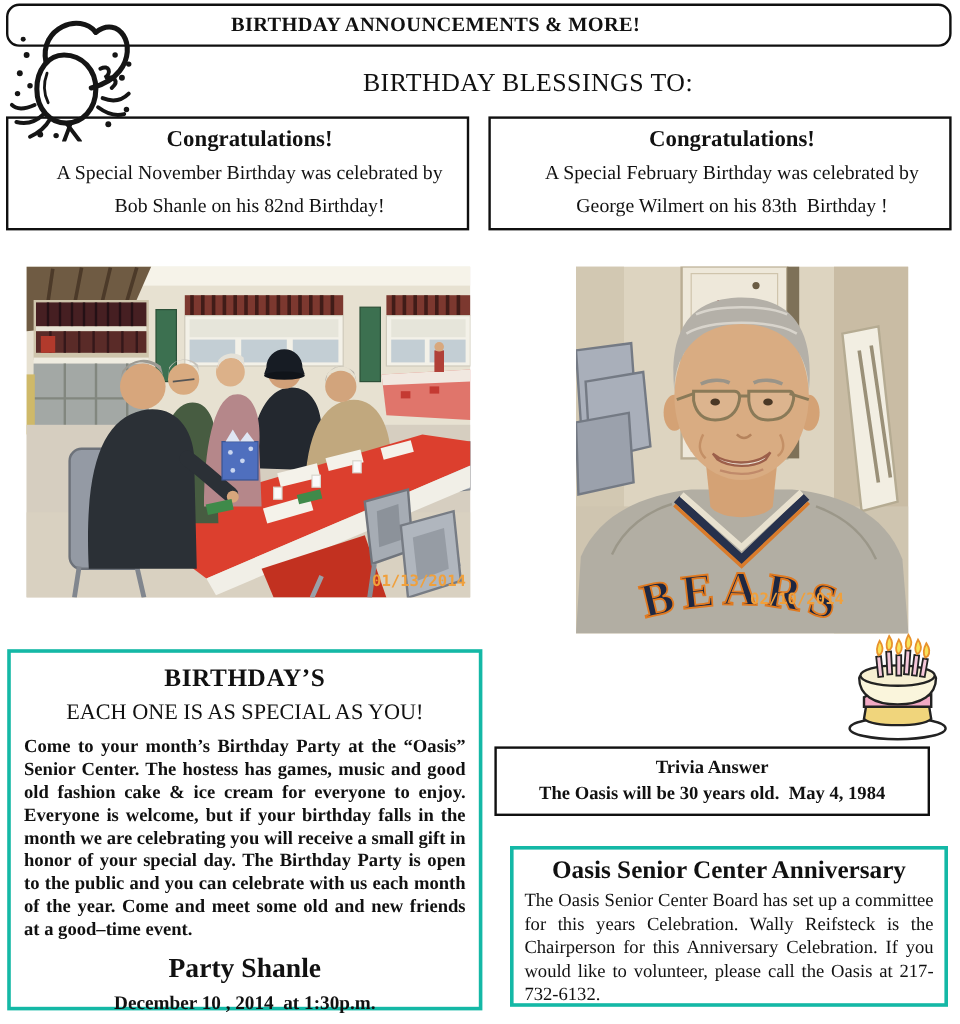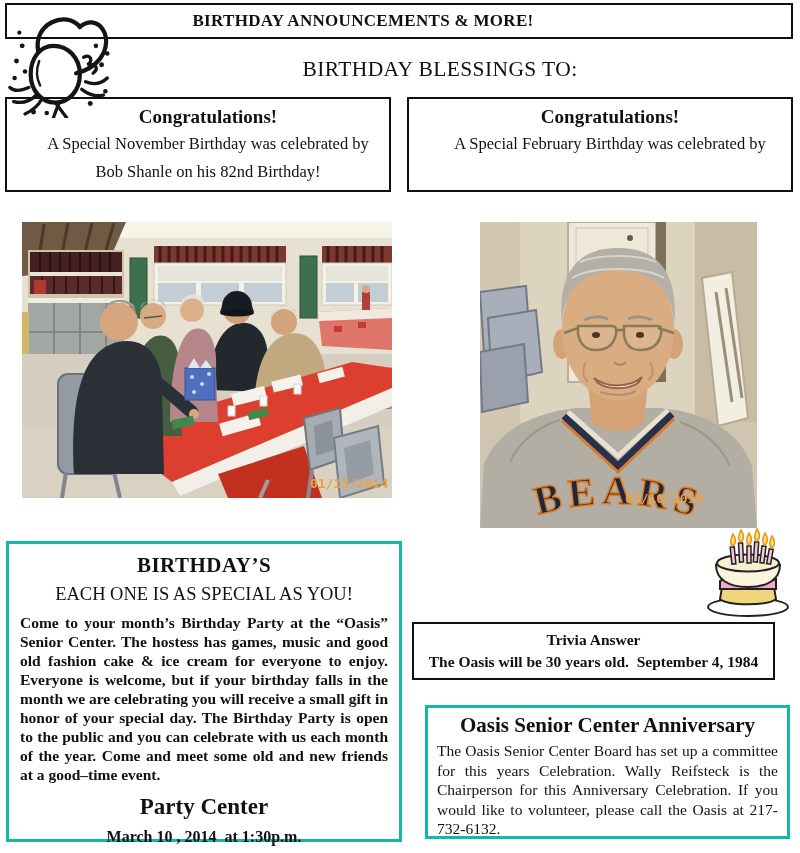--- a/index.html
+++ b/index.html
@@ -4,21 +4,21 @@
 <style>
   html,body{margin:0;padding:0;}
   body{width:800px;height:853px;position:relative;background:#ffffff;
        font-family:"Liberation Serif", serif;color:#111;}
   .abs{position:absolute;}
   .box{border:2px solid #101010;background:#fff;box-sizing:border-box;}
   .thickbox{border:3px solid #14b8a6;background:#fff;box-sizing:border-box;}
   .ctr{text-align:center;}
   .pre{white-space:pre-wrap;}
 
-  #banner{left:5px;top:3px;width:788px;height:36px;}
+  #banner{left:5px;top:3px;width:788px;height:36px;border-radius:11px;}
   #banner .t{line-height:32px;font-size:17px;font-weight:bold;letter-spacing:.3px;
              text-align:center;padding-right:72px;}
 
   #balloons{left:8px;top:4px;z-index:3;}
 
   #blessings{left:0;top:57px;width:800px;font-size:21.5px;letter-spacing:.4px;padding-left:40px;}
 
   .congrats{top:97px;width:386px;height:95px;padding-left:20px;}
   #congrats-jan{left:5px;}
   #congrats-feb{left:407px;}
@@ -85,20 +85,21 @@
 <div id="blessings" class="abs ctr">BIRTHDAY BLESSINGS TO:</div>
 
 <div id="congrats-jan" class="abs box congrats ctr">
   <div class="h">Congratulations!</div>
   <div class="l">A Special November Birthday was celebrated by</div>
   <div class="l pre">Bob Shanle on his 82nd Birthday!</div>
 </div>
 <div id="congrats-feb" class="abs box congrats ctr">
   <div class="h">Congratulations!</div>
   <div class="l">A Special February Birthday was celebrated by</div>
+  <div class="l pre">George Wilmert on his 83th  Birthday !</div>
 </div>
 
 <svg id="photo-left" class="abs" width="370" height="276" viewBox="0 0 370 276">
   <rect width="370" height="276" fill="#e7e1d1"></rect>
   <rect width="370" height="16" fill="#f6f3e9"></rect>
   <polygon points="0,0 104,0 84,46 0,54" fill="#6f5b43"></polygon>
   <path d="M22,2 L15,50 M46,1 L37,48 M70,1 L59,47 M92,1 L79,45" stroke="#4c3a29" stroke-width="3" fill="none"></path>
 
   <rect x="6" y="28" width="96" height="50" fill="#cec4ab"></rect>
   <rect x="8" y="30" width="92" height="20" fill="#461f22"></rect>
@@ -243,22 +244,22 @@
   <text font-size="40" font-weight="bold" fill="#1d2742" stroke="#e07a20" stroke-width="1.5" letter-spacing="6" text-anchor="middle">
     <textPath href="#bearsArc" startOffset="50%">BEARS</textPath>
   </text>
   <text class="stamp" x="145" y="281" font-size="13" fill="#f0a03c">02/10/2014</text>
 </svg>
 
 <div id="bday-box" class="abs thickbox ctr">
   <div class="h1">BIRTHDAY’S</div>
   <div class="h2">EACH ONE IS AS SPECIAL AS YOU!</div>
   <div class="body">Come to your month’s Birthday Party at the “Oasis”  Senior Center.  The hostess has games,  music and good old fashion cake &amp; ice cream for everyone to enjoy.  Everyone is welcome, but if your birthday falls in the month we are celebrating you will receive a small gift in honor of your special day.  The Birthday Party is open to the public and you can celebrate with us each month of the year.  Come and meet some old and new friends at a good–time event.</div>
-  <div class="pd">Party Center</div>
-  <div class="date pre">March 10 , 2014  at 1:30p.m.</div>
+  <div class="pd">Party Shanle</div>
+  <div class="date pre">December 10 , 2014  at 1:30p.m.</div>
 
 </div>
 
 <svg id="cake" class="abs" width="100" height="93" viewBox="0 0 100 93">
   <g stroke="#222222" stroke-width="2">
     <ellipse cx="50" cy="80" rx="40" ry="9" fill="#ffffff"></ellipse>
     <path d="M24,60 L76,60 L78,72 C70,79 30,79 22,72 Z" fill="#f0d57c"></path>
     <path d="M22,54 C30,48 40,58 50,52 C60,46 70,56 78,52 L78,62 L22,62 Z" fill="#f2a9c4"></path>
     <path d="M18,38 C18,29 82,29 82,38 C82,52 70,60 50,60 C30,60 18,52 18,38 Z" fill="#faf5dc"></path>
     <ellipse cx="50" cy="36" rx="31" ry="8.5" fill="#f6efd2"></ellipse>
@@ -276,19 +277,19 @@
     <path d="M42,15 C39,10 42,5 43,3 C45,6 47,10 44,14 Z"></path>
     <path d="M50,18 C47,13 50,8 51,6 C53,9 55,13 52,17 Z"></path>
     <path d="M58,14 C55,9 58,4 59,2 C61,5 63,9 60,13 Z"></path>
     <path d="M66,18 C63,13 66,8 67,6 C69,9 71,13 68,17 Z"></path>
     <path d="M73,21 C70,16 73,11 74,9 C76,12 78,16 75,20 Z"></path>
   </g>
 </svg>
 
 <div id="trivia-box" class="abs box ctr">
   <div class="h">Trivia Answer</div>
-  <div class="a pre">The Oasis will be 30 years old.  September 4, 1984</div>
+  <div class="a pre">The Oasis will be 30 years old.  May 4, 1984</div>
 </div>
 
 <div id="anniv-box" class="abs thickbox">
   <div class="h ctr">Oasis Senior Center Anniversary</div>
   <div class="body">The Oasis Senior Center Board has set up a committee for this years Celebration.  Wally Reifsteck is the Chairperson for this Anniversary Celebration.  If you would like to volunteer, please call the Oasis at 217-732-6132.</div>
 </div>
 
 </body></html>

